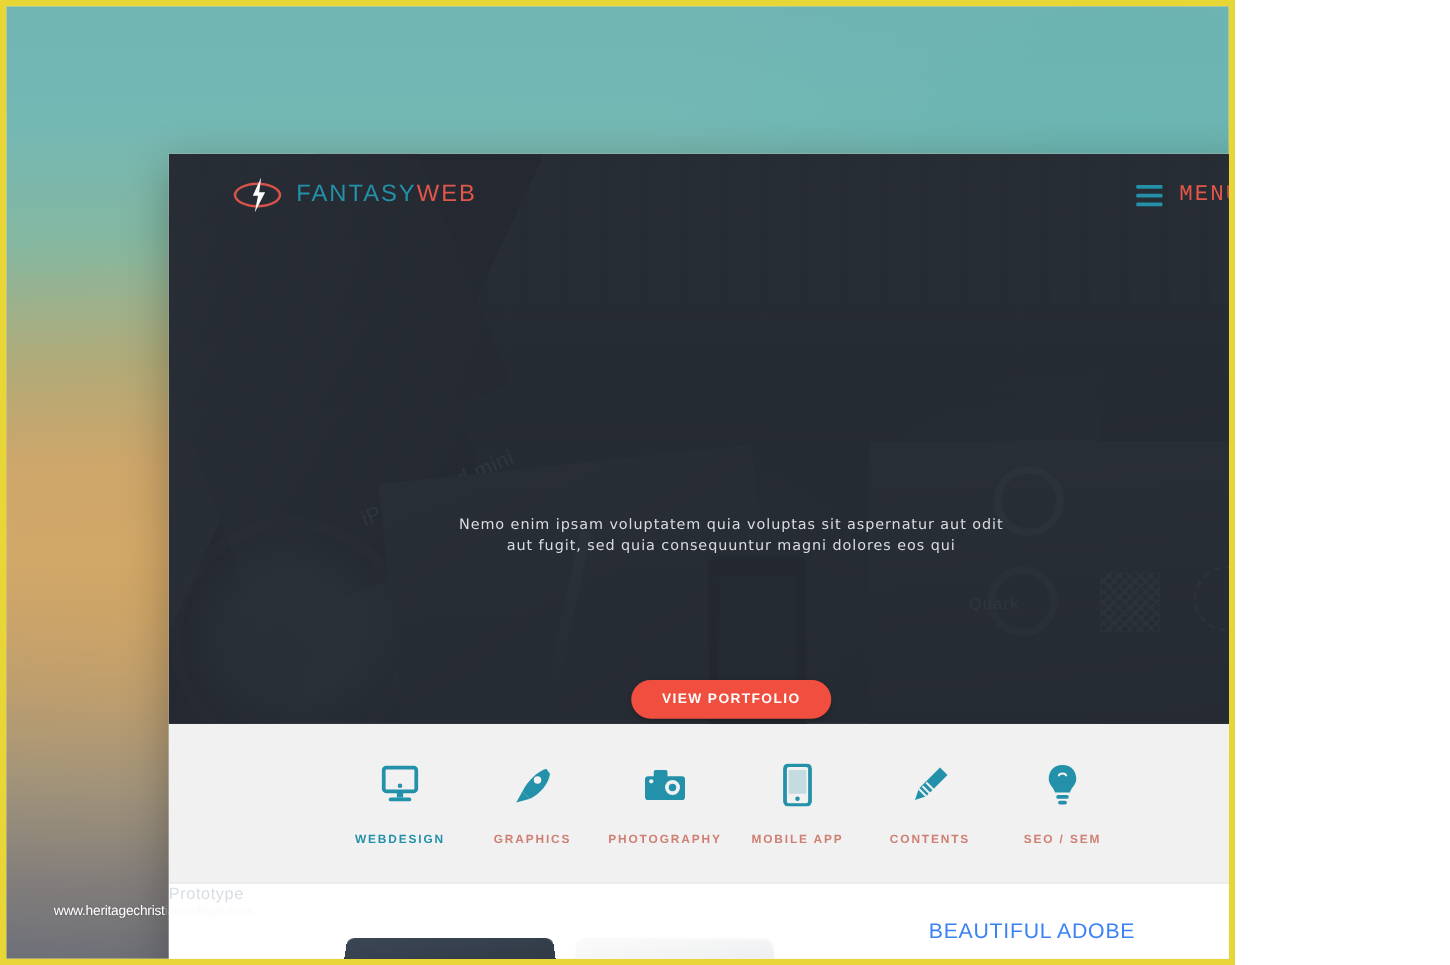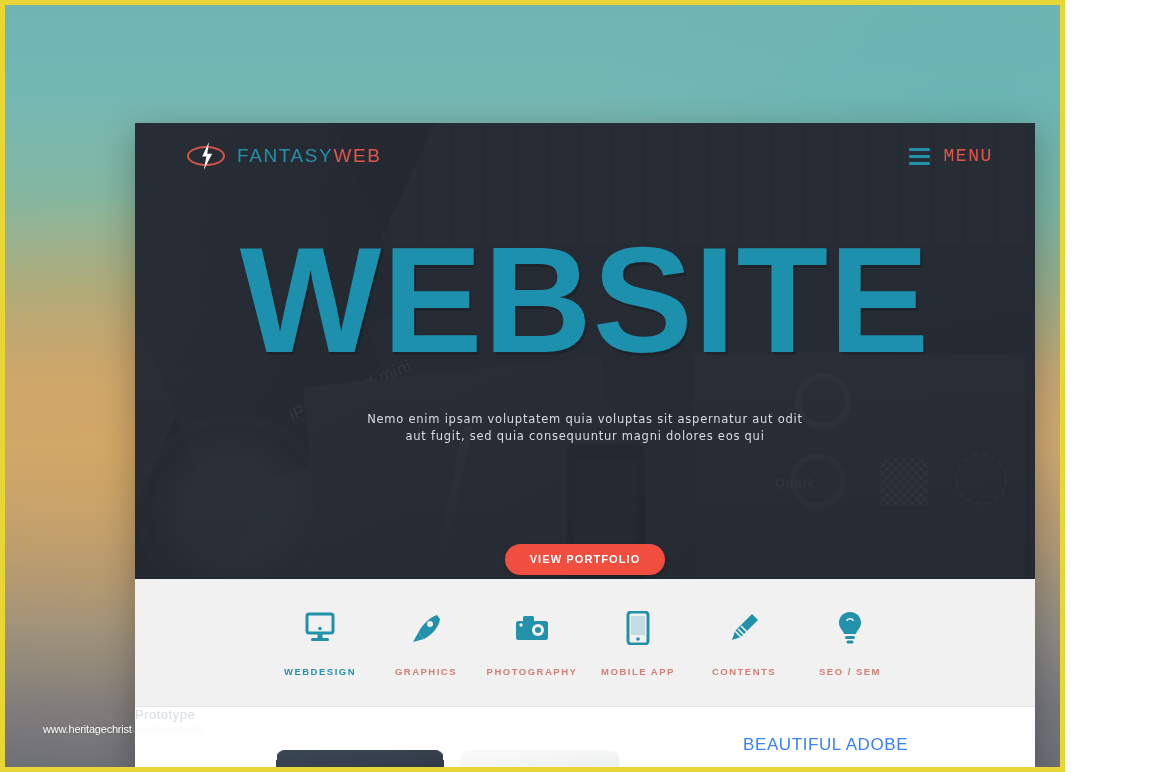--- a/index.html
+++ b/index.html
@@ -7,21 +7,21 @@
   html, body {
     width: 1160px;
     height: 772px;
     overflow: hidden;
     font-family: "Liberation Sans", sans-serif;
   }
 
   
   #page {
     position: relative;
-    width: 1065px;
+    width: 988px;
     height: 772px;
     border: 5px solid #e8d637;
     background:
       linear-gradient(180deg,
         #71b5b3 0%,
         #74b8b4 12%,
         #86b79f 26%,
         #a9ab7e 38%,
         #c9a672 48%,
         #cfa972 58%,
@@ -280,21 +280,20 @@
             <span class="burger">
               <span></span>
                 <span></span>
                 <span></span>
             </span>
             <span class="menu-label">MENU</span>
           </div>
 
         </nav>
 
-        <h1 class="headline">WEBSITE</h1>
 
         <p class="sub">
           <span>Nemo enim ipsam voluptatem quia voluptas sit aspernatur aut odit</span><br>
           <span>aut fugit, sed quia consequuntur magni dolores eos qui</span>
         </p>
 
         <div class="cta-wrap">
           <button class="cta">VIEW PORTFOLIO</button>
         </div>
 

